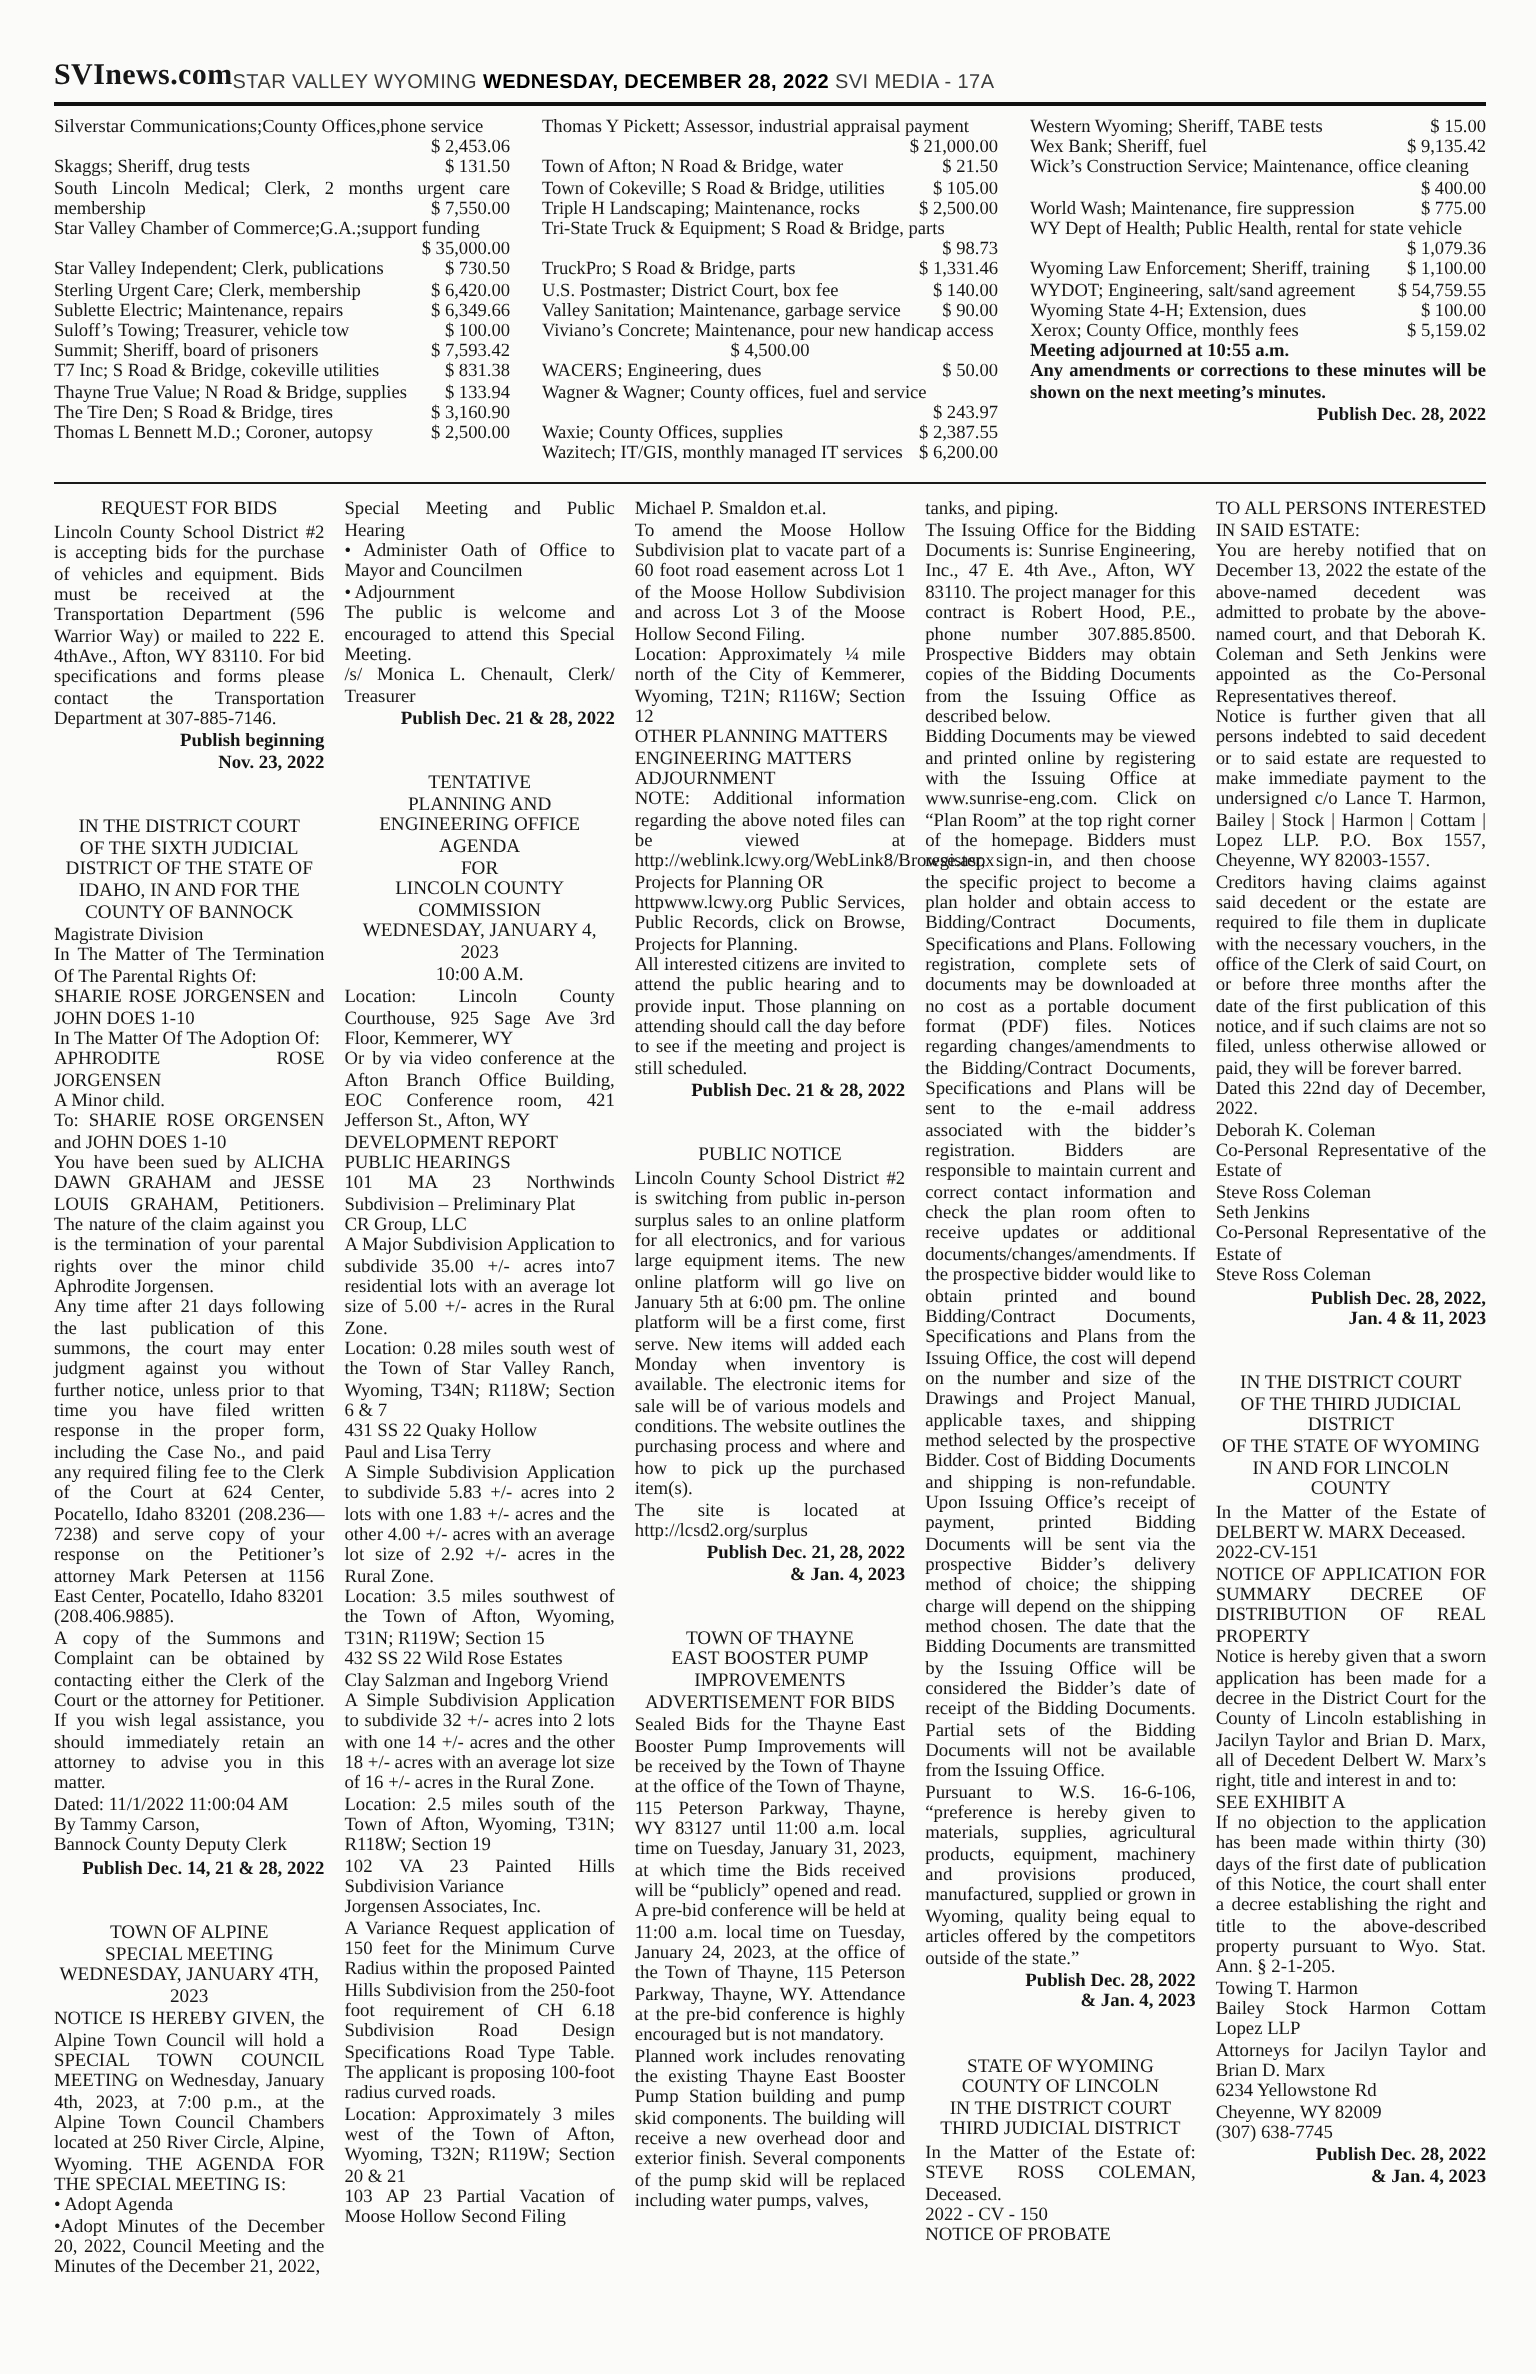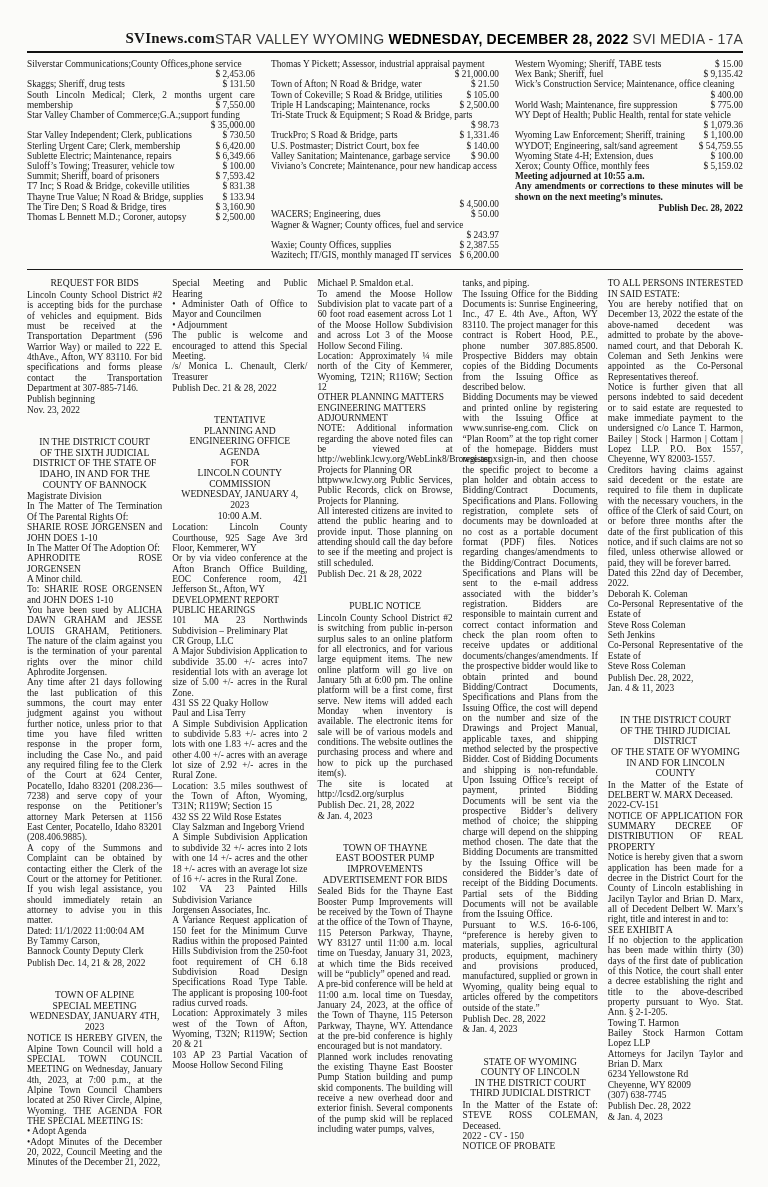--- a/index.html
+++ b/index.html
@@ -2,44 +2,44 @@
 <html><head>
 <meta charset="utf-8">
 <style>
   * { margin:0; padding:0; box-sizing:border-box; }
   html,body { background:#e9e9e7; }
   body { width:768px; height:1187px; margin:0 auto; position:relative; overflow:hidden;
          font-family:"Liberation Serif", serif; color:#161616; background:#fbfbf9; }
   .page { padding:30px 25px 0 27px; }
 
   
-  .masthead { display:flex; justify-content:flex-end; align-items:flex-end;
+  .masthead { display:flex; justify-content:flex-start; align-items:flex-end;
               border-bottom:2px solid #111; padding-bottom:4px; }
   .site { font-size:15px; font-weight:bold; letter-spacing:.2px; }
-  .dateline { font-family:"Liberation Sans", sans-serif; font-size:14px; color:#3c3c3c;
+  .dateline { font-family:"Liberation Sans", sans-serif; font-size:10px; color:#3c3c3c;
               letter-spacing:.2px; white-space:nowrap; }
   .dateline .strong { font-weight:bold; color:#000; }
 
   
   .payments { display:flex; gap:16px; padding:6px 0 9px; border-bottom:1.5px solid #1a1a1a; }
   .pay-col { flex:1; min-width:0; font-size:9.3px; line-height:10.2px; }
   .pay-item { text-align:justify; }
   .pay-item::after { content:""; display:block; clear:both; }
   .pay-item .amt { float:right; white-space:nowrap; padding-left:6px; }
-  .pay-item .amt.own { float:none; display:block; padding-left:0; text-align:right;margin-top:28px; }
+  .pay-item .amt.own { float:none; display:block; padding-left:0; text-align:center; }
   .pay-note { text-align:justify;font-weight:bold; }
   .pay-publish { font-weight:bold; text-align:right; margin-top:1px; }
 
   
   .notices { display:flex; gap:10px; padding-top:8px; }
   .notice-col { flex:1; min-width:0; font-size:9.4px; line-height:10.35px; }
   .notice-h { font-weight:normal; text-align:center; white-space:pre-line;
               margin:22px 0 1px; font-size:9.6px; line-height:10.6px; }
   .notice-p { text-align:justify; }
-  .notice-pub { font-weight:normal; text-align:left; white-space:pre-line; margin:1px 0 1px; }
+  .notice-pub { font-weight:bold; text-align:right; white-space:pre-line; margin:1px 0 1px; }
   .notice-col > :first-child { margin-top:0; }
 </style>
 </head>
 <body>
 
 <div class="page">
 
   <div class="masthead">
     <span class="site">SVInews.com</span>
     <span class="dateline"><span>STAR VALLEY WYOMING </span><span class="strong">WEDNESDAY, DECEMBER 28, 2022</span><span> SVI MEDIA - 17A</span></span>
@@ -141,27 +141,29 @@
 COMMISSION
 WEDNESDAY, JANUARY 4, 2023
 10:00 A.M.</div>
         <div class="notice-p">Location: Lincoln County Courthouse, 925 Sage Ave 3rd Floor, Kemmerer, WY</div>
         <div class="notice-p">Or by via video conference at the Afton Branch Office Building, EOC Conference room, 421 Jefferson St., Afton, WY</div>
         <div class="notice-p">DEVELOPMENT REPORT</div>
         <div class="notice-p">PUBLIC HEARINGS</div>
         <div class="notice-p">101 MA 23 Northwinds Subdivision – Preliminary Plat</div>
         <div class="notice-p">CR Group, LLC</div>
         <div class="notice-p">A Major Subdivision Application to subdivide 35.00 +/- acres into7 residential lots with an average lot size of 5.00 +/- acres in the Rural Zone.</div>
+        <div class="notice-p">Location: 0.28 miles south west of the Town of Star Valley Ranch, Wyoming, T34N; R118W; Section 6 &amp; 7</div>
         <div class="notice-p">431 SS 22 Quaky Hollow</div>
         <div class="notice-p">Paul and Lisa Terry</div>
         <div class="notice-p">A Simple Subdivision Application to subdivide 5.83 +/- acres into 2 lots with one 1.83 +/- acres and the other 4.00 +/- acres with an average lot size of 2.92 +/- acres in the Rural Zone.</div>
         <div class="notice-p">Location: 3.5 miles southwest of the Town of Afton, Wyoming, T31N; R119W; Section 15</div>
         <div class="notice-p">432 SS 22 Wild Rose Estates</div>
         <div class="notice-p">Clay Salzman and Ingeborg Vriend</div>
         <div class="notice-p">A Simple Subdivision Application to subdivide 32 +/- acres into 2 lots with one 14 +/- acres and the other 18 +/- acres with an average lot size of 16 +/- acres in the Rural Zone.</div>
+        <div class="notice-p">Location: 2.5 miles south of the Town of Afton, Wyoming, T31N; R118W; Section 19</div>
         <div class="notice-p">102 VA 23 Painted Hills Subdivision Variance</div>
         <div class="notice-p">Jorgensen Associates, Inc.</div>
         <div class="notice-p">A Variance Request application of 150 feet for the Minimum Curve Radius within the proposed Painted Hills Subdivision from the 250-foot foot requirement of CH 6.18 Subdivision Road Design Specifications Road Type Table. The applicant is proposing 100-foot radius curved roads.</div>
         <div class="notice-p">Location: Approximately 3 miles west of the Town of Afton, Wyoming, T32N; R119W; Section 20 &amp; 21</div>
         <div class="notice-p">103 AP 23 Partial Vacation of Moose Hollow Second Filing</div>
       </div>
     <div class="notice-col">
         <div class="notice-p">Michael P. Smaldon et.al.</div>
         <div class="notice-p">To amend the Moose Hollow Subdivision plat to vacate part of a 60 foot road easement across Lot 1 of the Moose Hollow Subdivision and across Lot 3 of the Moose Hollow Second Filing.</div>
         <div class="notice-p">Location: Approximately ¼ mile north of the City of Kemmerer, Wyoming, T21N; R116W; Section 12</div>

